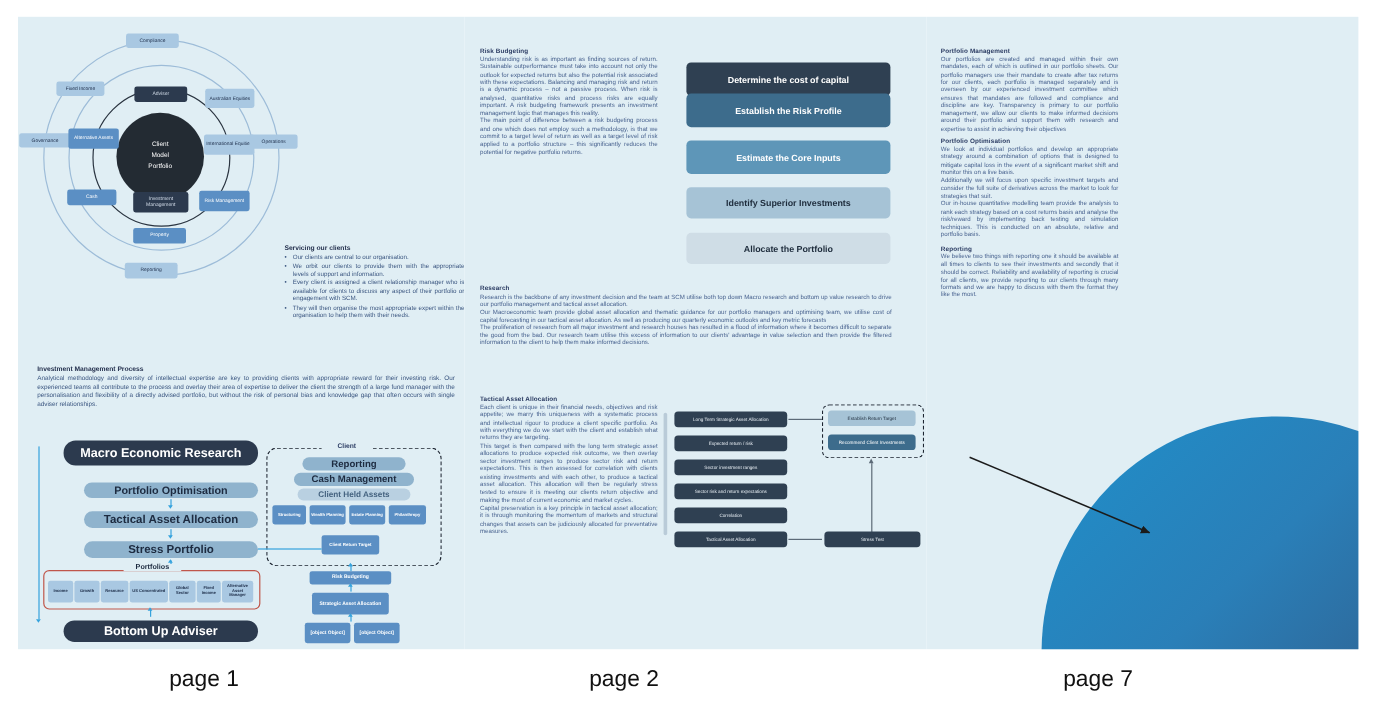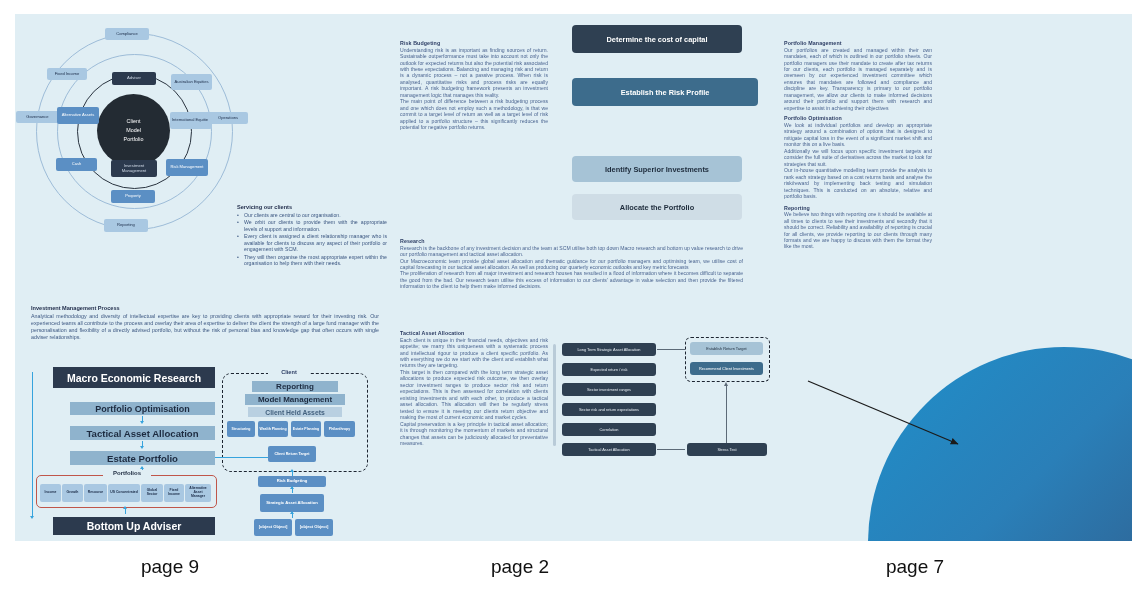--- a/index.html
+++ b/index.html
@@ -39,21 +39,21 @@
   .svc-h{position:absolute;left:222px;top:190px;font-size:5.6px;font-weight:bold;color:#24304e;}
   .svc-list{position:absolute;left:222px;top:198px;width:150px;font-size:5.2px;color:#3b5680;line-height:1.24;}
   .svc-list li{margin:0 0 1px 0;text-align:justify;}
   .svc-list ul{margin:0;padding-left:7px;list-style:none;}
   .svc-list li:before{content:"\2022";position:absolute;margin-left:-7px;}
 
   .imp-h{position:absolute;left:16px;top:291px;font-size:5.6px;font-weight:bold;color:#24304e;}
   .imp-t{position:absolute;left:16px;top:299px;width:348px;font-size:5.3px;color:#3b5680;line-height:1.3;text-align:justify;}
 
   
-  .fbox{position:absolute;border-radius:0;display:flex;align-items:center;justify-content:center;
+  .fbox{position:absolute;border-radius:10px;display:flex;align-items:center;justify-content:center;
         text-align:center;box-sizing:border-box;}
   .f-dark{background:#2c3a4e;color:#ffffff;font-weight:bold;}
   .f-mid{background:#8fb3cd;color:#1d2b40;font-weight:bold;}
   .f-pale{background:#b9d0e1;color:#44627f;font-weight:bold;}
 
   .vline{position:absolute;background:#36a3dd;width:1px;}
   .hline{position:absolute;background:#36a3dd;height:1px;}
   .arrowhd{position:absolute;width:0;height:0;border-left:2px solid transparent;border-right:2px solid transparent;}
   .ar-dn{border-top:3px solid #36a3dd;}
   .ar-up{border-bottom:3px solid #36a3dd;}
@@ -141,21 +141,21 @@
     <div class="fbox f-dark" style="left:38px;top:353px;width:162px;height:21px;font-size:10.5px;">Macro Economic Research</div>
 
     <div class="fbox f-mid" style="left:55px;top:388px;width:145px;height:13px;font-size:9px;">Portfolio Optimisation</div>
     <div class="vline" style="left:127px;top:402px;height:6px;"></div>
     <div class="arrowhd ar-dn" style="left:125px;top:407px;"></div>
 
     <div class="fbox f-mid" style="left:55px;top:412px;width:145px;height:14px;font-size:9.6px;">Tactical Asset Allocation</div>
     <div class="vline" style="left:127px;top:427px;height:6px;"></div>
     <div class="arrowhd ar-dn" style="left:125px;top:432px;"></div>
 
-    <div class="fbox f-mid" style="left:55px;top:437px;width:145px;height:14px;font-size:9.6px;">Estate Portfolio</div>
+    <div class="fbox f-mid" style="left:55px;top:437px;width:145px;height:14px;font-size:9.6px;">Stress Portfolio</div>
     <div class="vline" style="left:127px;top:453px;height:6px;"></div>
     <div class="arrowhd ar-up" style="left:125px;top:452px;"></div>
 
     <div class="pf-box" style="left:21px;top:461px;width:179px;height:31px;"></div>
     <div class="pf-tag" style="left:88px;top:456px;width:48px;">Portfolios</div>
     <div class="node n-lt" style="left:25px;top:470px;width:21px;height:18px;font-size:3.4px;font-weight:bold;">Income</div>
     <div class="node n-lt" style="left:47px;top:470px;width:21px;height:18px;font-size:3.4px;font-weight:bold;">Growth</div>
     <div class="node n-lt" style="left:69px;top:470px;width:23px;height:18px;font-size:3.4px;font-weight:bold;">Resource</div>
     <div class="node n-lt" style="left:93px;top:470px;width:32px;height:18px;font-size:3.4px;font-weight:bold;">US Concentrated</div>
     <div class="node n-lt" style="left:126px;top:470px;width:22px;height:18px;font-size:3.4px;font-weight:bold;">Global Sector</div>
@@ -164,21 +164,21 @@
 
     <div class="vline" style="left:110px;top:493px;height:7px;"></div>
     <div class="arrowhd ar-up" style="left:108px;top:492px;"></div>
 
     <div class="fbox f-dark" style="left:38px;top:503px;width:162px;height:18px;font-size:10.5px;">Bottom Up Adviser</div>
 
     <div class="dash-box" style="left:207px;top:359px;width:144px;height:97px;"></div>
     <div class="client-tag" style="left:253px;top:355px;width:42px;">Client</div>
 
     <div class="fbox f-mid" style="left:237px;top:367px;width:86px;height:11px;font-size:8px;">Reporting</div>
-    <div class="fbox f-mid" style="left:230px;top:380px;width:100px;height:11px;font-size:8px;">Model Management</div>
+    <div class="fbox f-mid" style="left:230px;top:380px;width:100px;height:11px;font-size:8px;">Cash Management</div>
     <div class="fbox f-pale" style="left:233px;top:393px;width:94px;height:10px;font-size:6.8px;">Client Held Assets</div>
 
     <div class="node n-md" style="left:212px;top:407px;width:28px;height:16px;font-size:3.5px;font-weight:bold;">Structuring</div>
     <div class="node n-md" style="left:243px;top:407px;width:30px;height:16px;font-size:3.5px;font-weight:bold;">Wealth Planning</div>
     <div class="node n-md" style="left:276px;top:407px;width:30px;height:16px;font-size:3.5px;font-weight:bold;">Estate Planning</div>
     <div class="node n-md" style="left:309px;top:407px;width:31px;height:16px;font-size:3.5px;font-weight:bold;">Philanthropy</div>
 
     <div class="node n-md" style="left:253px;top:432px;width:48px;height:16px;font-size:3.7px;font-weight:bold;">Client Return Target</div>
 
     <div class="hline" style="left:200px;top:443px;width:53px;"></div>
@@ -196,22 +196,23 @@
   </div>
 
   <div class="sheet" id="page2">
 
     <div style="position:absolute;left:13px;top:26px;width:148px;">
       <div class="btitle">Risk Budgeting</div>
       <div class="btxt">Understanding risk is as important as finding sources of return. Sustainable outperformance must take into account not only the outlook for expected returns but also the potential risk associated with these expectations. Balancing and managing risk and return is a dynamic process – not a passive process. When risk is analysed, quantitative risks and process risks are equally important. A risk budgeting framework presents an investment management logic that manages this reality.</div>
       <div class="btxt">The main point of difference between a risk budgeting process and one which does not employ such a methodology,  is that we commit to a target level of return as well as a target level of risk applied to a portfolio structure – this significantly reduces the potential for negative portfolio returns.</div>
     </div>
 
-    <div class="capbtn cb1" style="left:185px;top:11px;width:170px;height:28px;">Determine the cost of capital</div>
-    <div class="capbtn cb2" style="left:185px;top:64px;width:186px;height:28px;">Establish the Risk Profile</div>
+    <div class="capbtn cb1" style="left:185px;top:38px;width:170px;height:28px;">Determine the cost of capital</div>
+    <div class="capbtn cb2" style="left:185px;top:64px;width:170px;height:28px;">Establish the Risk Profile</div>
+    <div class="capbtn cb3" style="left:185px;top:103px;width:170px;height:28px;">Estimate the Core Inputs</div>
     <div class="capbtn cb4" style="left:185px;top:142px;width:170px;height:26px;">Identify Superior Investments</div>
     <div class="capbtn cb5" style="left:185px;top:180px;width:170px;height:26px;">Allocate the Portfolio</div>
 
     <div style="position:absolute;left:13px;top:224px;width:343px;">
       <div class="btitle">Research</div>
       <div class="btxt">Research is the backbone of any investment decision and the team at SCM utilise both top down Macro research and bottom up value research to drive our portfolio management and tactical asset allocation.</div>
       <div class="btxt">Our Macroeconomic team provide global asset allocation and thematic guidance for our portfolio managers and optimising team, we utilise cost of capital forecasting in our tactical asset allocation. As well as producing our quarterly economic outlooks and key metric forecasts</div>
       <div class="btxt">The proliferation of research from all major investment and research houses has resulted in a flood of information where it becomes difficult to separate the good from the bad. Our research team utilise this excess of information to our clients' advantage in value selection and then provide the filtered information to the client to help them make informed decisions.</div>
     </div>
 
@@ -266,17 +267,17 @@
     <svg class="annot-svg">
       <defs>
         <marker id="ah" markerWidth="7" markerHeight="7" refX="5.6" refY="2.6" orient="auto" markerUnits="strokeWidth">
           <path d="M0,0 L6,2.6 L0,5.2 z" fill="#1b1b1b"></path>
         </marker>
       </defs>
       <line x1="36" y1="367" x2="186" y2="430" stroke="#1b1b1b" stroke-width="1.3" marker-end="url(#ah)"></line>
     </svg>
   </div>
 
-  <div class="page-label" id="lbl1">page 9</div>
+  <div class="page-label" id="lbl1">page 1</div>
   <div class="page-label" id="lbl2">page 2</div>
   <div class="page-label" id="lbl3">page 7</div>
 
 </div>
 
 </body></html>

